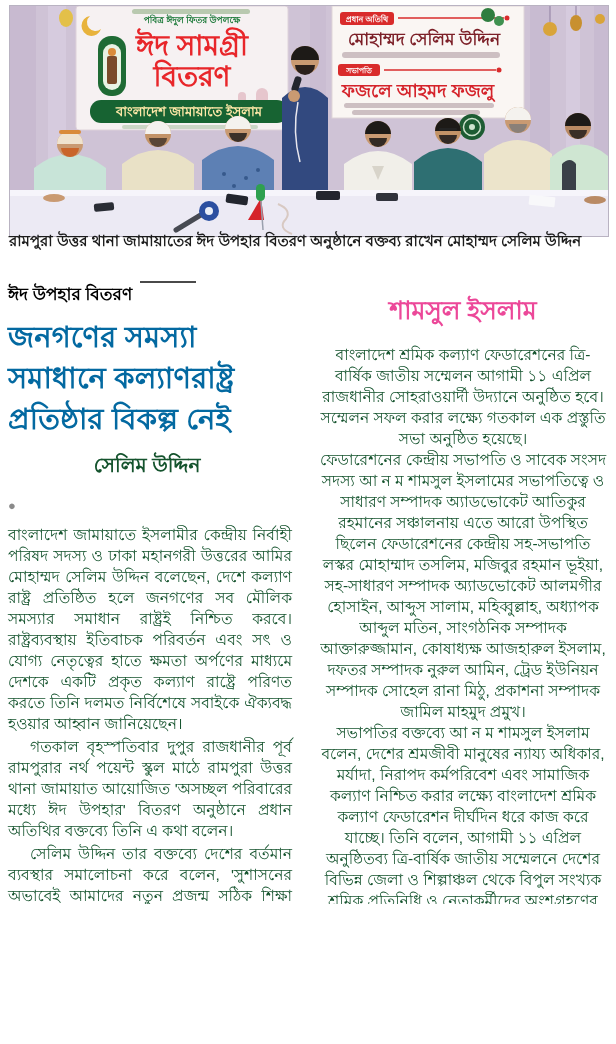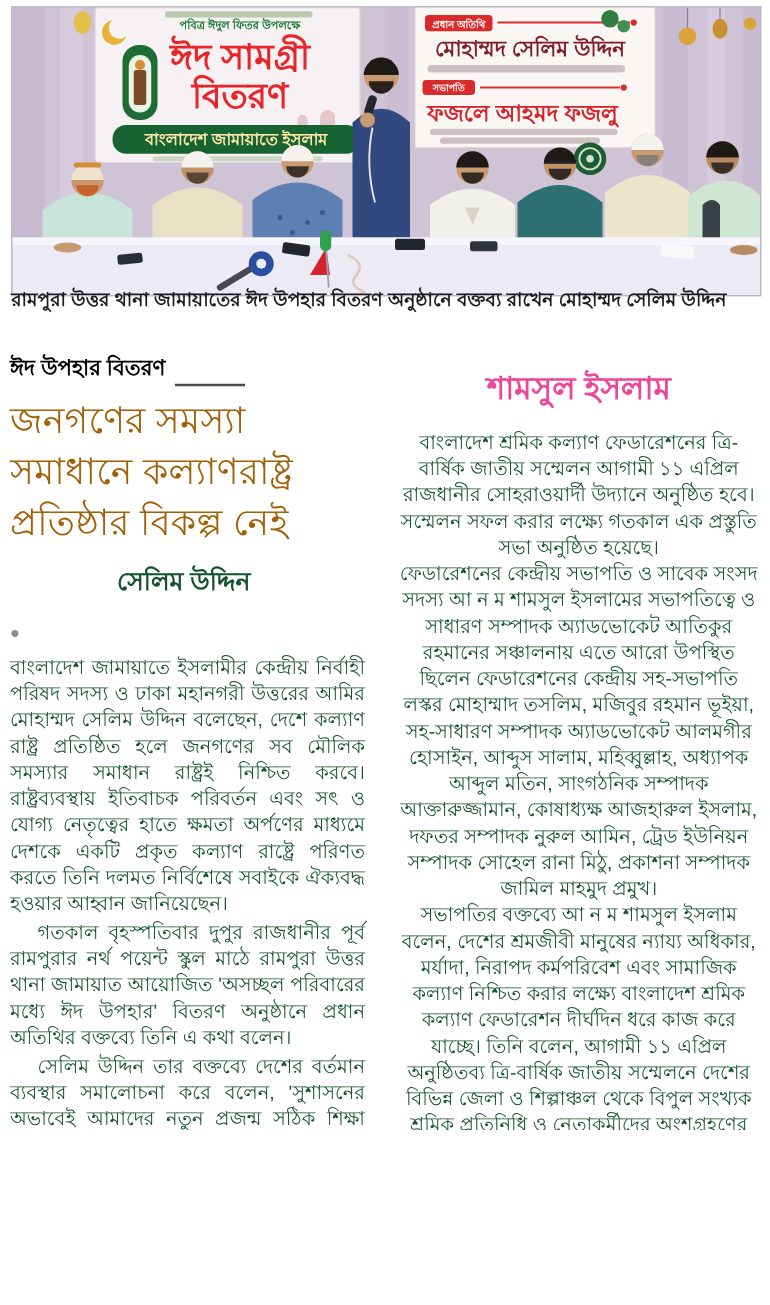--- a/index.html
+++ b/index.html
@@ -16,25 +16,25 @@
   .caption{
     position:absolute;left:9px;top:231px;width:600px;margin:0;
     font-size:15px;font-weight:bold;color:#1c1c1c;line-height:20px;
   }
   
   .columns{position:absolute;left:8px;top:281px;width:600px;display:flex;gap:26px;}
   .col{min-width:0;}
   .col.left{width:284px;}
   .col.right{width:290px;}
   
-  .kicker-row{display:flex;align-items:flex-end;gap:8px;}
+  .kicker-row{display:flex;align-items:flex-start;gap:8px;}
   .kicker{font-size:17px;font-weight:bold;color:#000;white-space:nowrap;}
   .kicker-rule{display:inline-block;width:56px;height:2px;background:#4a4a4a;}
   .headline-left{
-    margin:8px 0 0 0;font-size:29px;line-height:41px;font-weight:normal;color:#a16207;
+    margin:8px 0 0 0;font-size:29px;line-height:41px;font-weight:bold;color:#0369a1;
     white-space:pre-line;letter-spacing:.2px;
   }
   .byline-left{margin:10px 6px 0 0;text-align:center;font-size:20px;font-weight:bold;color:#14532d;}
   .reporter{margin:16px 0 0 0;display:flex;align-items:center;gap:7px;font-size:16px;font-weight:bold;color:#1a1a1a;}
   .reporter .bullet{color:#8a8a8a;font-size:13px;line-height:1;}
   .body{
     margin:12px 0 0 0;font-size:15.5px;line-height:21px;color:#14532d;
     text-align:justify;
   }
   .body + .body{text-indent:22px;margin-top:2px;}

